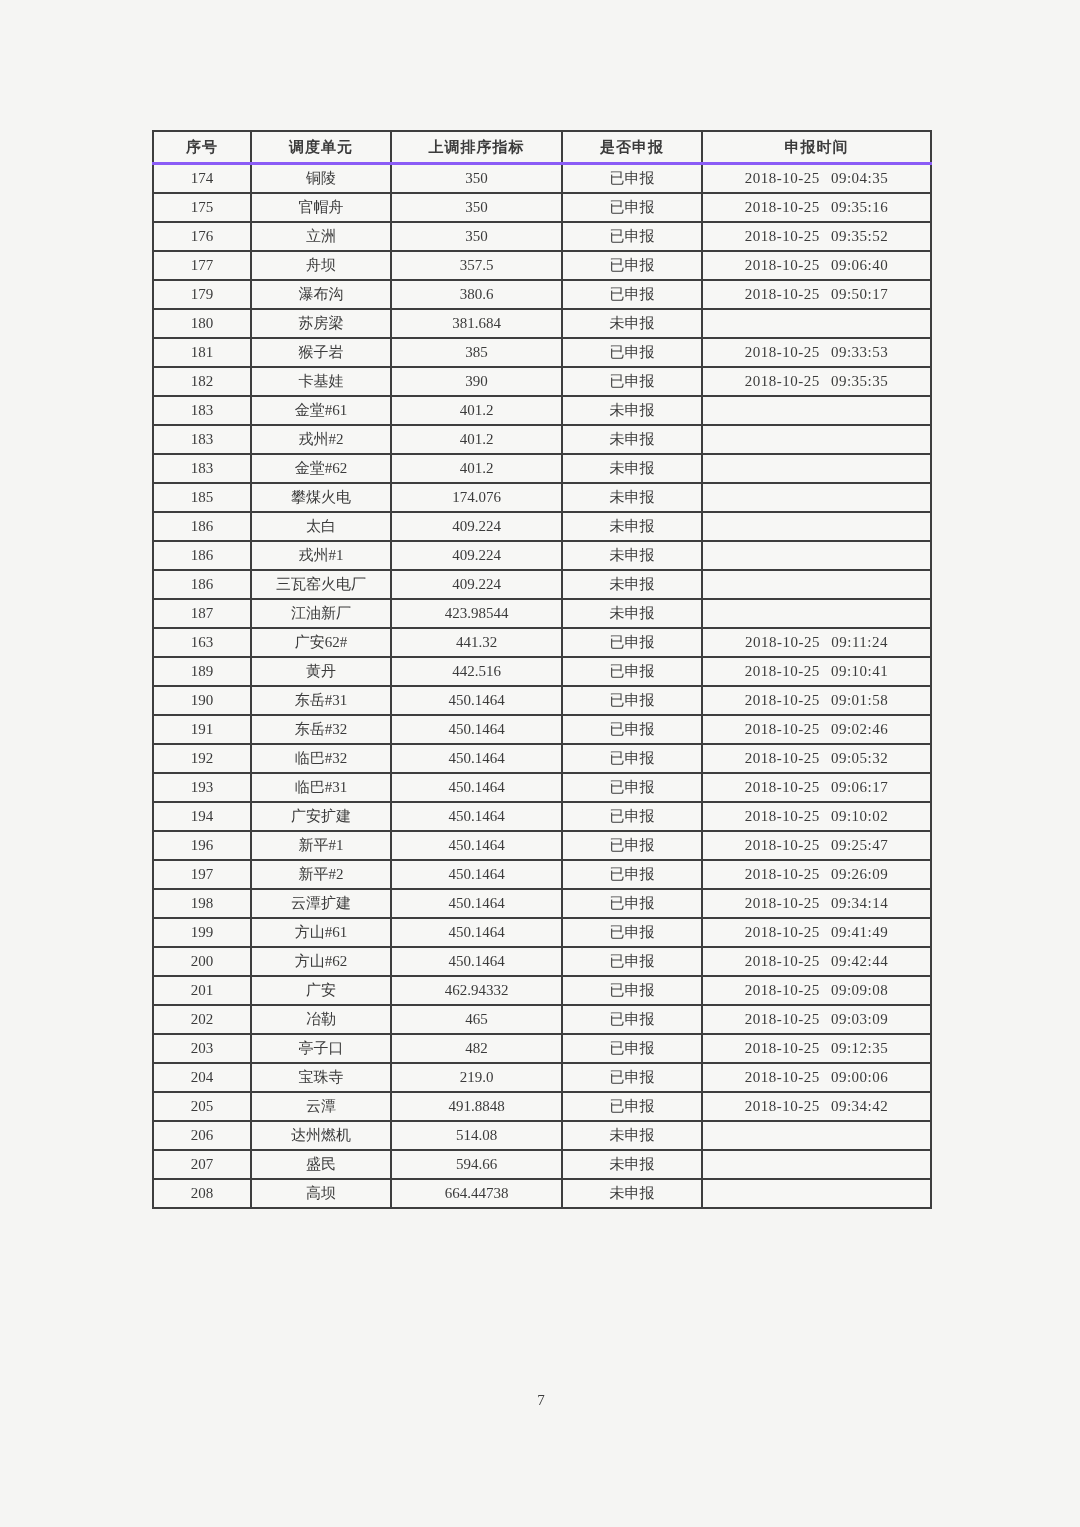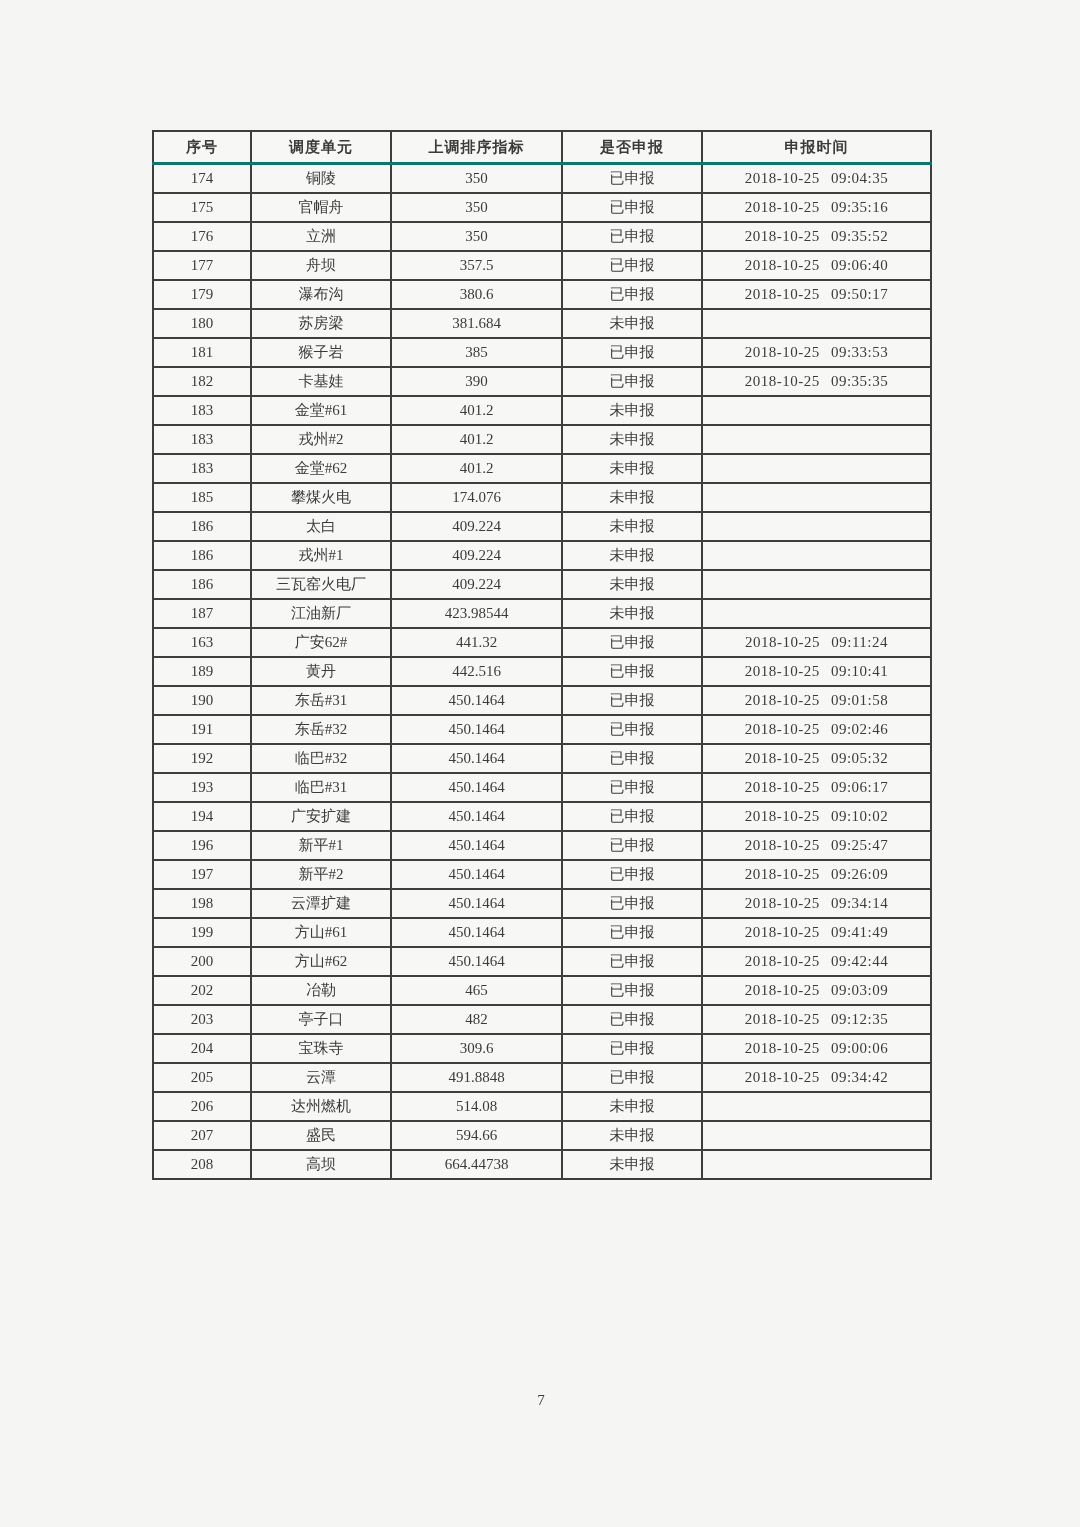--- a/index.html
+++ b/index.html
@@ -31,21 +31,21 @@
     vertical-align: middle;
     padding: 0;
     white-space: nowrap;
     overflow: hidden;
     font-size: 15px;
     color: #3b3b3b;
   }
   .doc-table th {
     height: 30px;
     font-weight: bold;
-    border-bottom: 3px solid #0f766e;
+    border-bottom: 3px solid #8b5cf6;
     letter-spacing: 1px;
   }
   .doc-table td {
     height: 27px;
   }
   .serial-cell {
     font-size: 14.5px;
   }
   .indicator-cell {
     font-size: 14.5px;
@@ -277,37 +277,44 @@
     <td class="time-cell">2018-10-25 09:41:49</td>
   </tr>
       <tr>
     <td class="serial-cell">200</td>
     <td class="unit-cell">方山#62</td>
     <td class="indicator-cell">450.1464</td>
     <td class="declared-cell">已申报</td>
     <td class="time-cell">2018-10-25 09:42:44</td>
   </tr>
       <tr>
+    <td class="serial-cell">201</td>
+    <td class="unit-cell">广安</td>
+    <td class="indicator-cell">462.94332</td>
+    <td class="declared-cell">已申报</td>
+    <td class="time-cell">2018-10-25 09:09:08</td>
+  </tr>
+      <tr>
     <td class="serial-cell">202</td>
     <td class="unit-cell">冶勒</td>
     <td class="indicator-cell">465</td>
     <td class="declared-cell">已申报</td>
     <td class="time-cell">2018-10-25 09:03:09</td>
   </tr>
       <tr>
     <td class="serial-cell">203</td>
     <td class="unit-cell">亭子口</td>
     <td class="indicator-cell">482</td>
     <td class="declared-cell">已申报</td>
     <td class="time-cell">2018-10-25 09:12:35</td>
   </tr>
       <tr>
     <td class="serial-cell">204</td>
     <td class="unit-cell">宝珠寺</td>
-    <td class="indicator-cell">309.6</td>
+    <td class="indicator-cell">219.0</td>
     <td class="declared-cell">已申报</td>
     <td class="time-cell">2018-10-25 09:00:06</td>
   </tr>
       <tr>
     <td class="serial-cell">205</td>
     <td class="unit-cell">云潭</td>
     <td class="indicator-cell">491.8848</td>
     <td class="declared-cell">已申报</td>
     <td class="time-cell">2018-10-25 09:34:42</td>
   </tr>

